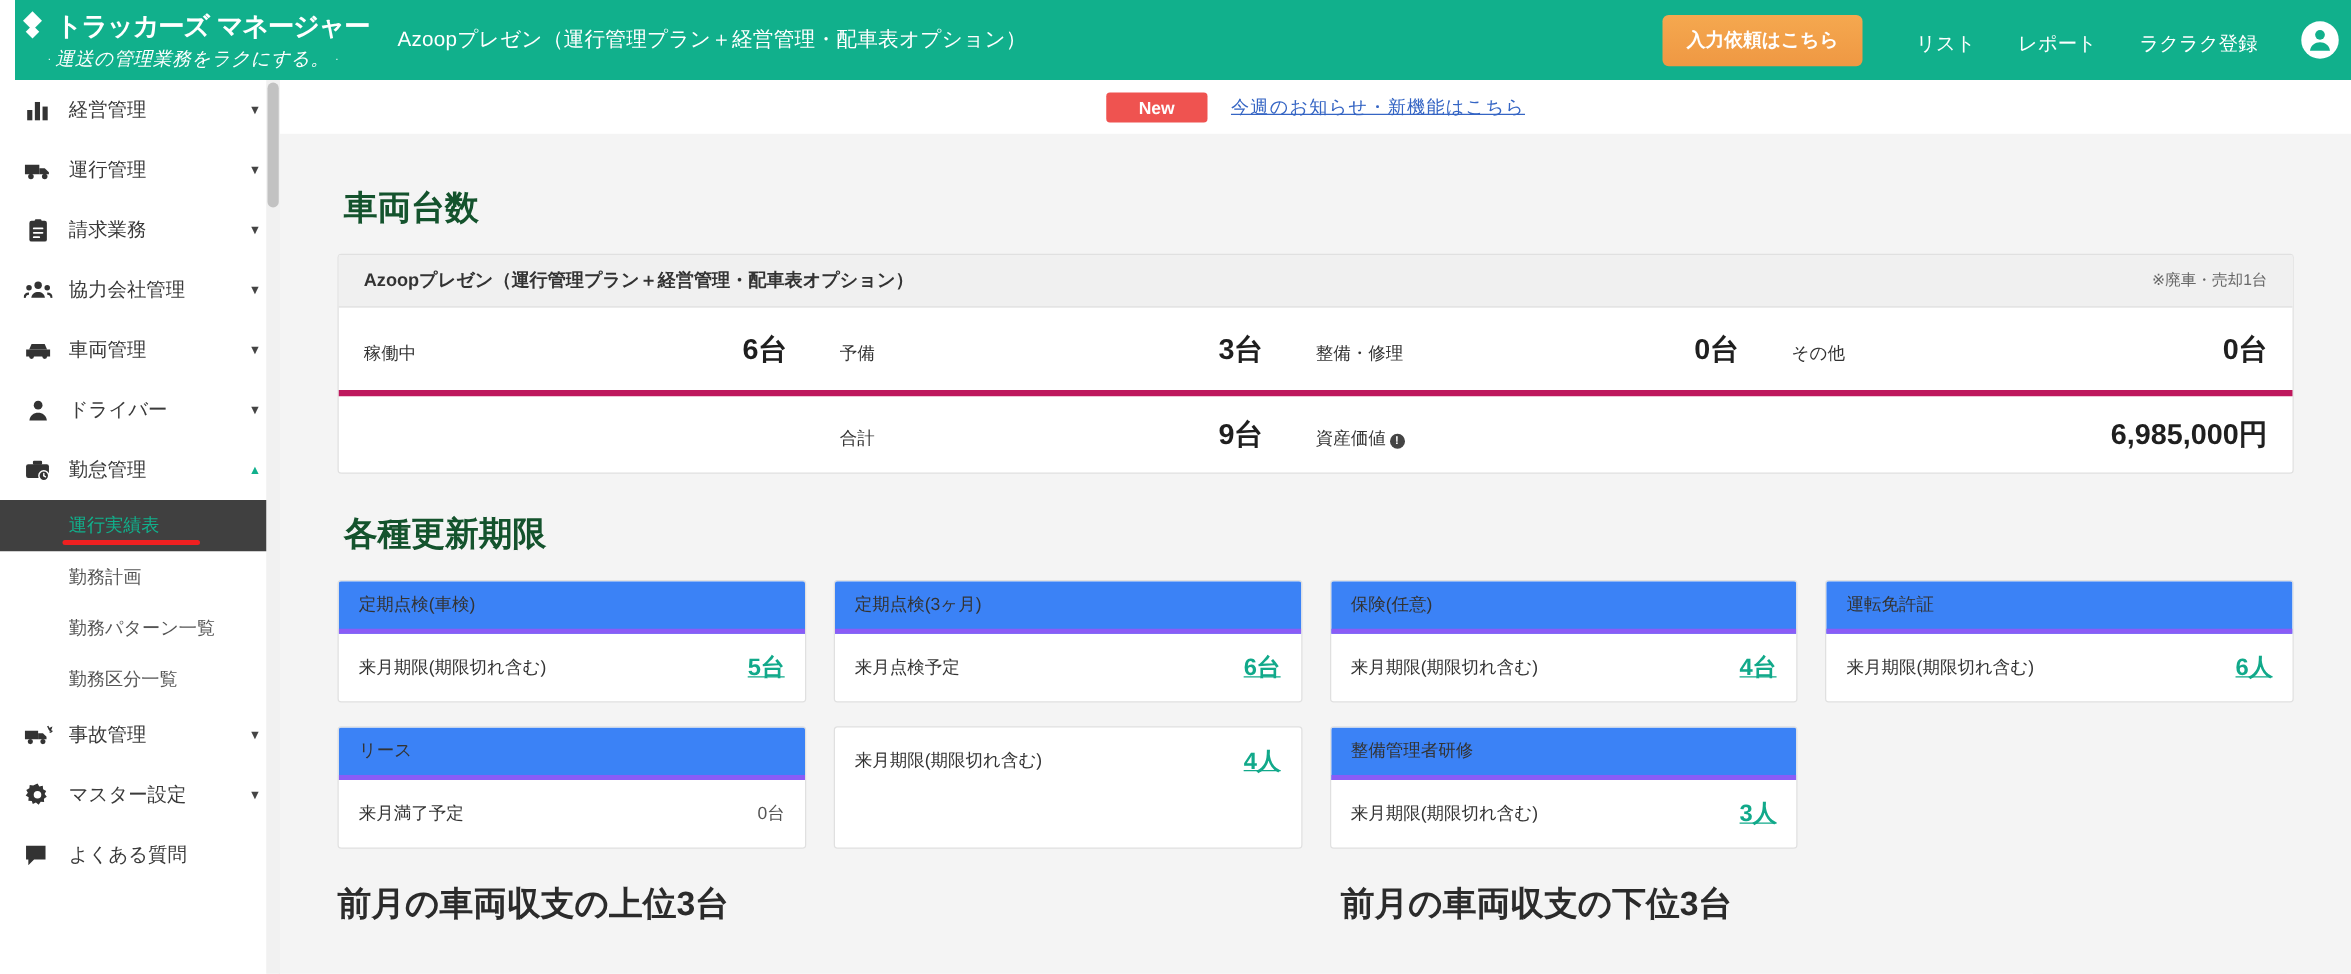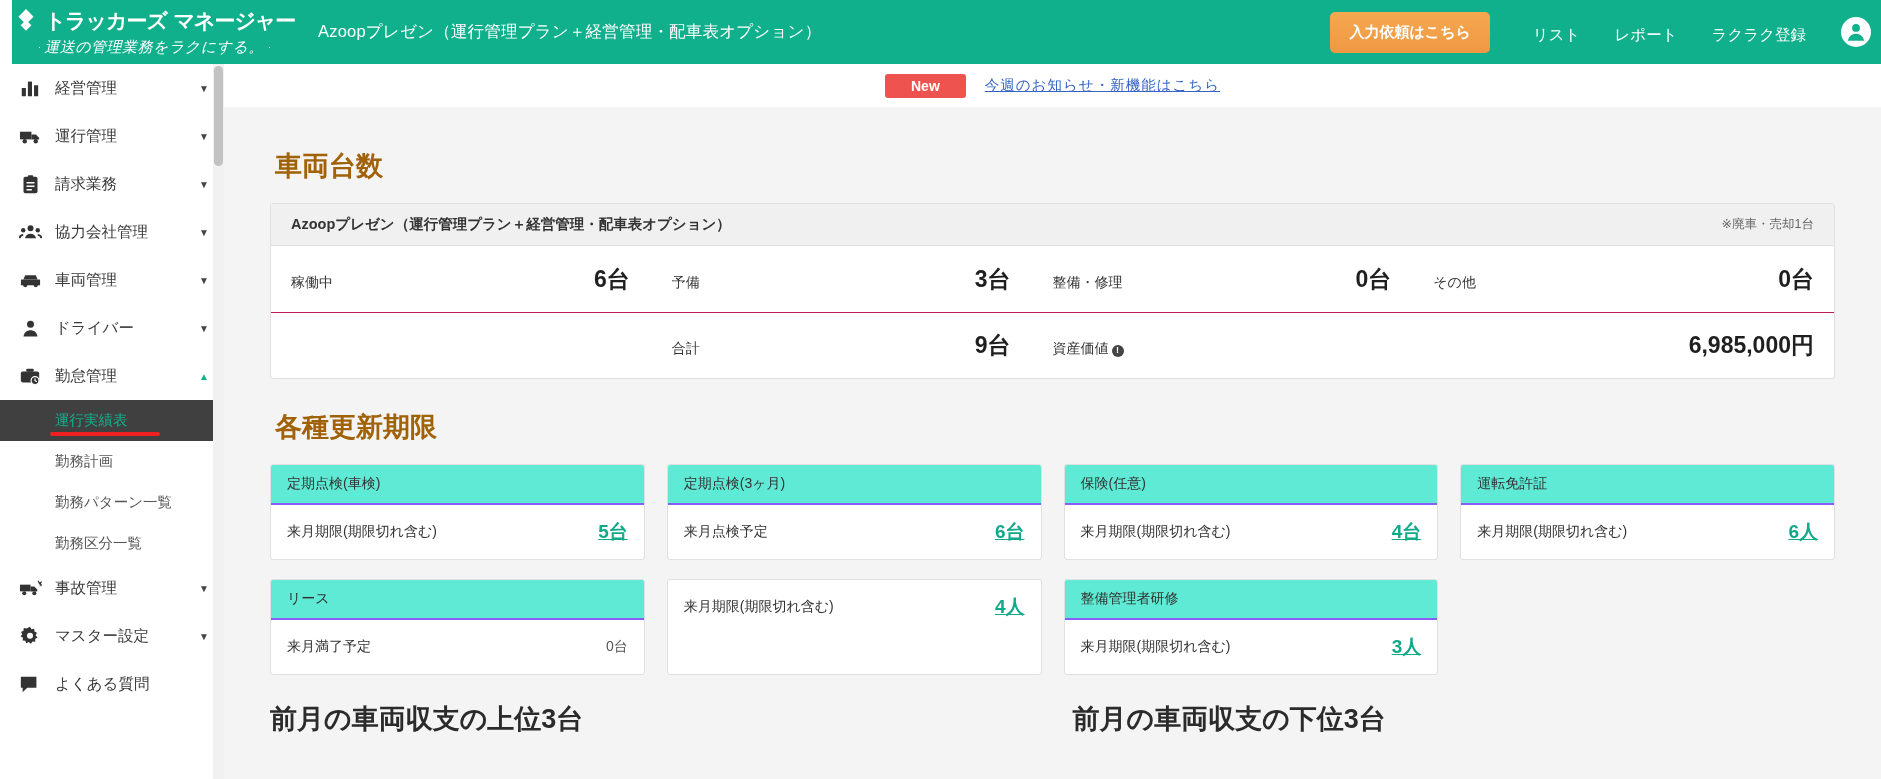--- a/index.html
+++ b/index.html
@@ -116,39 +116,39 @@
     background: #ef5350; color: #fff; font-size: 14px;
     font-weight: bold; padding: 4px 26px; border-radius: 3px;
     font-family: "Liberation Sans", sans-serif;
   }
   .notice-link {
     color: #3565c4; font-size: 14.5px;
     text-decoration: underline; cursor: pointer; letter-spacing: 1px;
   }
   .content { padding: 24px 46px 0 46px; }
   .sec-title {
-    font-size: 27px; font-weight: bold; color: #a16207;
+    font-size: 27px; font-weight: bold; color: #14532d;
     margin: 17px 0 19px 5px;
   }
   .panel {
     background: #fff; border: 1px solid #e0e0e0; border-radius: 3px;
   }
   .panel-head {
     background: #f0f0f0; border-bottom: 1px solid #e0e0e0;
     padding: 11px 20px; display: flex; align-items: center;
     font-size: 14.5px; font-weight: bold; color: #333;
   }
   .panel-head .note {
     margin-left: auto; font-size: 12.5px; font-weight: normal; color: #666;
   }
   .kpi-row {
     display: flex; align-items: center;
     padding: 13px 20px; height: 66px;
   }
-  .kpi-row + .kpi-row { border-top: 1px solid #be185d; }
+  .kpi-row + .kpi-row { border-top: 5px solid #be185d; }
   .kpi-cell { display: flex; align-items: baseline; width: 25%; text-align: right; }
   .kpi-label { font-size: 14px; color: #333; }
   .kpi-value {
     margin-left: auto; font-size: 23px; font-weight: bold;
     color: #1f1f1f; padding-right: 42px;
   }
   .kpi-value.money { font-size: 23px; padding-right: 0; }
   .kpi-cell.blank { width: 25%; }
   .info-dot {
     display: inline-flex; align-items: center; justify-content: center;
@@ -159,21 +159,21 @@
   
   .cards {
     display: flex; gap: 22px; margin-bottom: 19px;
   }
   .card {
     flex: 1; background: #fff;
     border: 1px solid #e0e0e0; border-radius: 3px;
     overflow: hidden;
   }
   .card-head {
-    background: #5eead4; border-bottom: 2px solid #8b5cf6;
+    background: #3b82f6; border-bottom: 4px solid #8b5cf6;
     padding: 10px 16px; font-size: 14px; color: #333;
   }
   .card-body {
     display: flex; align-items: center;
     padding: 2px 16px; height: 54px;
   }
   .card-body .cb-label { font-size: 14px; color: #333; }
   .card-body .cb-value {
     margin-left: auto; font-size: 19px; font-weight: bold;
     color: #11a98a; text-decoration: underline; cursor: pointer;

